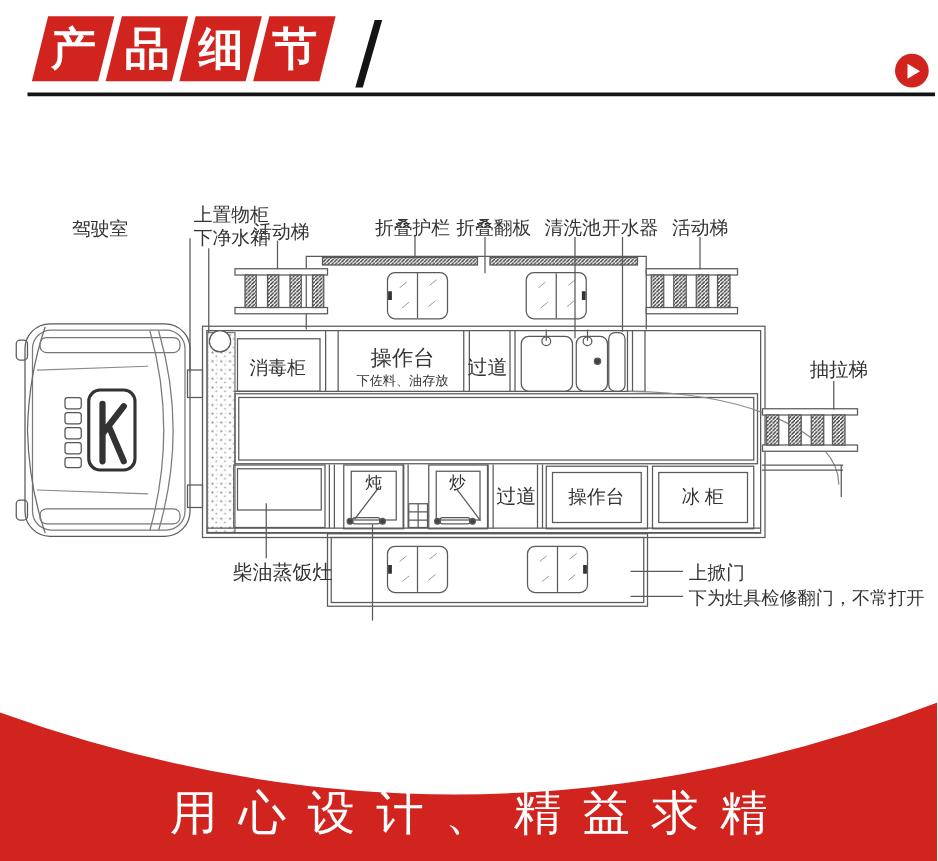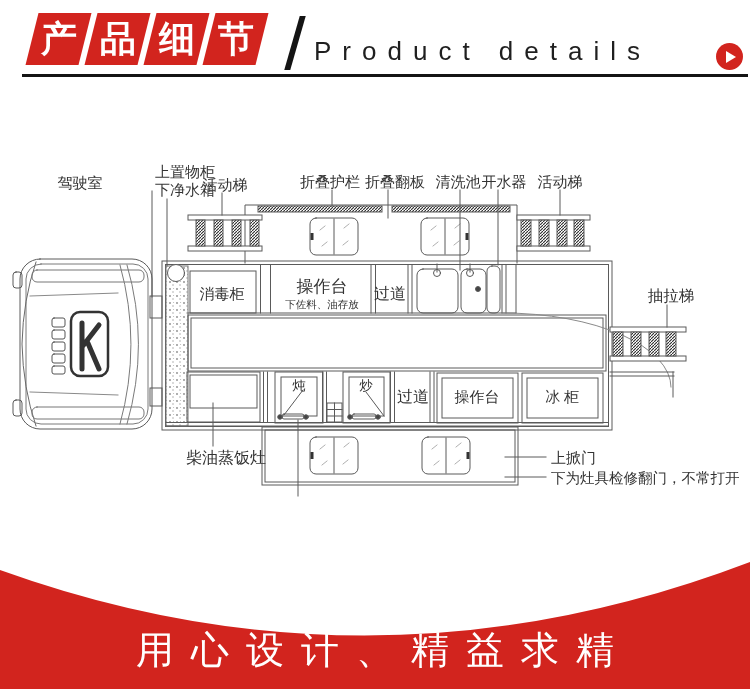--- a/index.html
+++ b/index.html
@@ -41,21 +41,20 @@
         <span>品</span>
       </div>
     <div class="hdr-block">
         <span>细</span>
       </div>
     <div class="hdr-block">
         <span>节</span>
       </div>
   </div>
   <div class="hdr-slash"></div>
-  <div class="hdr-sub">Product details</div>
   <div class="play-btn">
       <div class="tri"></div>
     </div>
   <div class="hdr-line"></div>
 
   <svg width="750" height="689" viewBox="0 0 750 689" style="position:absolute;left:0;top:0;" stroke-linecap="square">
     <defs>
       <pattern id="hatch" width="3" height="3" patternUnits="userSpaceOnUse">
         <rect width="3" height="3" fill="#fff"></rect>
         <path d="M0,3 L3,0" stroke="#2b2b2b" stroke-width="1.1"></path>

